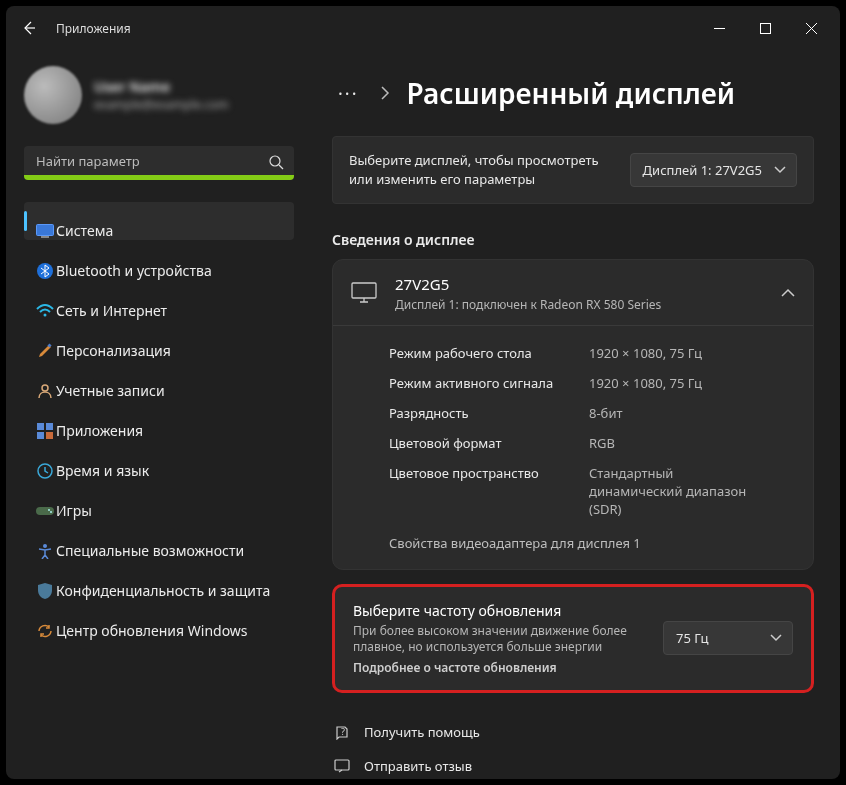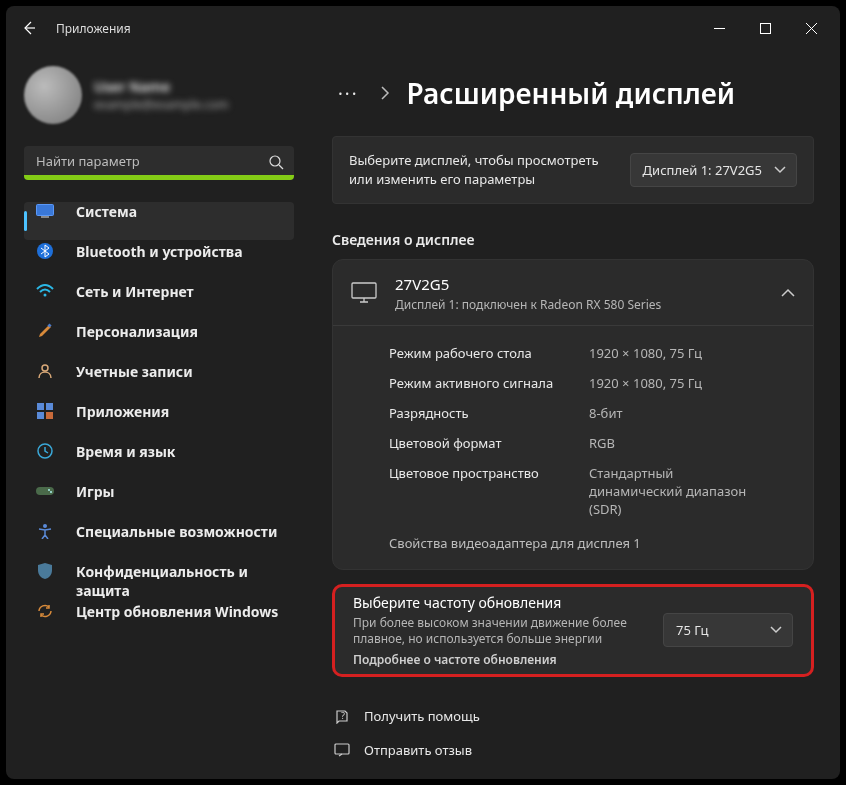--- a/index.html
+++ b/index.html
@@ -21,22 +21,22 @@
   .acct-email { font-size:12px; color:#aaa;}
   .search { position:relative; margin-bottom:22px; }
   .search input {
     width:100%; height:34px; background:#2d2d2d; border:none; border-bottom:5px solid #84cc16;
     border-radius:4px; padding:0 36px 0 12px; color:#0ea5e9; font-size:13px; outline:none;
   }
   .search input::placeholder{ color:#bcbcbc;}
   .search .s-icon{ position:absolute; right:10px; top:8px; color:#ddd;}
   .nav { display:flex; flex-direction:column; gap:2px; }
   .nav-item {
-    display:flex; align-items:flex-start; gap:22px; height:38px; padding:0 10px 0 12px;
-    border-radius:4px; font-size:14px; color:#ececec; position:relative; cursor:default;font-weight:bold;
+    display:flex; align-items:flex-end; gap:2px; height:38px; padding:0 10px 0 12px;
+    border-radius:4px; font-size:14px; color:#ececec; position:relative; cursor:default;
   }
   .nav-item.selected { background:#2d2d2d; }
   .nav-item.selected::before{
     content:""; position:absolute; left:0; top:9px; bottom:9px; width:3px; border-radius:2px; background:#4cc2ff;
   }
   .nav-ico { width:18px; height:18px; display:flex; align-items:center; justify-content:center; flex-shrink:0;}
   
   .main { flex:1; padding: 24px 26px 0 26px; overflow:auto; }
   .breadcrumbs { display:flex; align-items:center; gap:16px; margin-bottom:24px;}
   .crumb-more { font-size:18px; letter-spacing:2px; color:#e8e8e8; padding:4px 6px; border-radius:4px;}
@@ -61,21 +61,21 @@
   .disp-head .mon-ico { width:26px; height:22px; flex-shrink:0;}
   .disp-head .h-txt { flex:1;}
   .disp-head .h-txt .name{ font-size:15px; color:#fdfdfd;}
   .disp-head .h-txt .sub{ font-size:12px; color:#b6b6b6; margin-top:2px;}
   .disp-body{ border-top:1px solid #3a3a3a; padding:12px 18px 16px 56px;}
   .kv { display:flex; font-size:13px; padding:6px 0;}
   .kv .k{ width:200px; color:#e8e8e8;}
   .kv .v{ color:#b6b6b6;}
   .adapter-link{ font-size:13px; color:#bdbdbd; margin-top:10px; display:inline-block;}
   .hz-card{
-    border:3px solid #d52020; border-radius:10px; padding:6px 18px;
+    border:3px solid #d52020; border-radius:10px; padding:14px 18px;
     background:#2b2b2b; display:flex; align-items:center; gap:18px; margin-bottom:22px;
   }
   .hz-card .hz-txt{ flex:1;}
   .hz-card .hz-txt .t1{ font-size:14px; color:#fff;}
   .hz-card .hz-txt .t2{ font-size:12px; color:#b6b6b6; margin-top:3px; line-height:1.4;}
   .hz-card .hz-txt .t3{ font-size:12px; color:#cfcfcf; margin-top:3px; font-weight:600;}
   .footer-links{ margin:6px 0 20px 2px;}
   .f-link{ display:flex; align-items:center; gap:14px; font-size:13px; color:#e8e8e8; padding:8px 0;}
   svg{ display:block;}
 </style>

